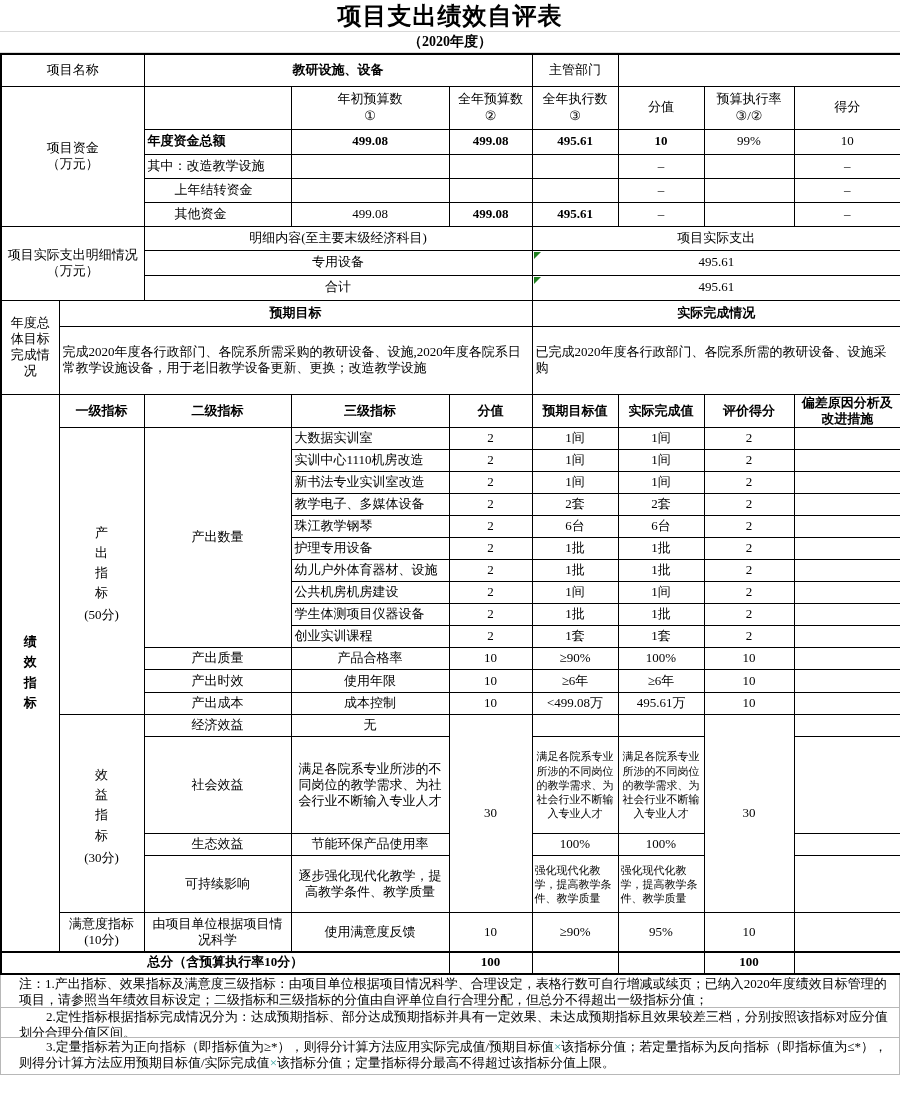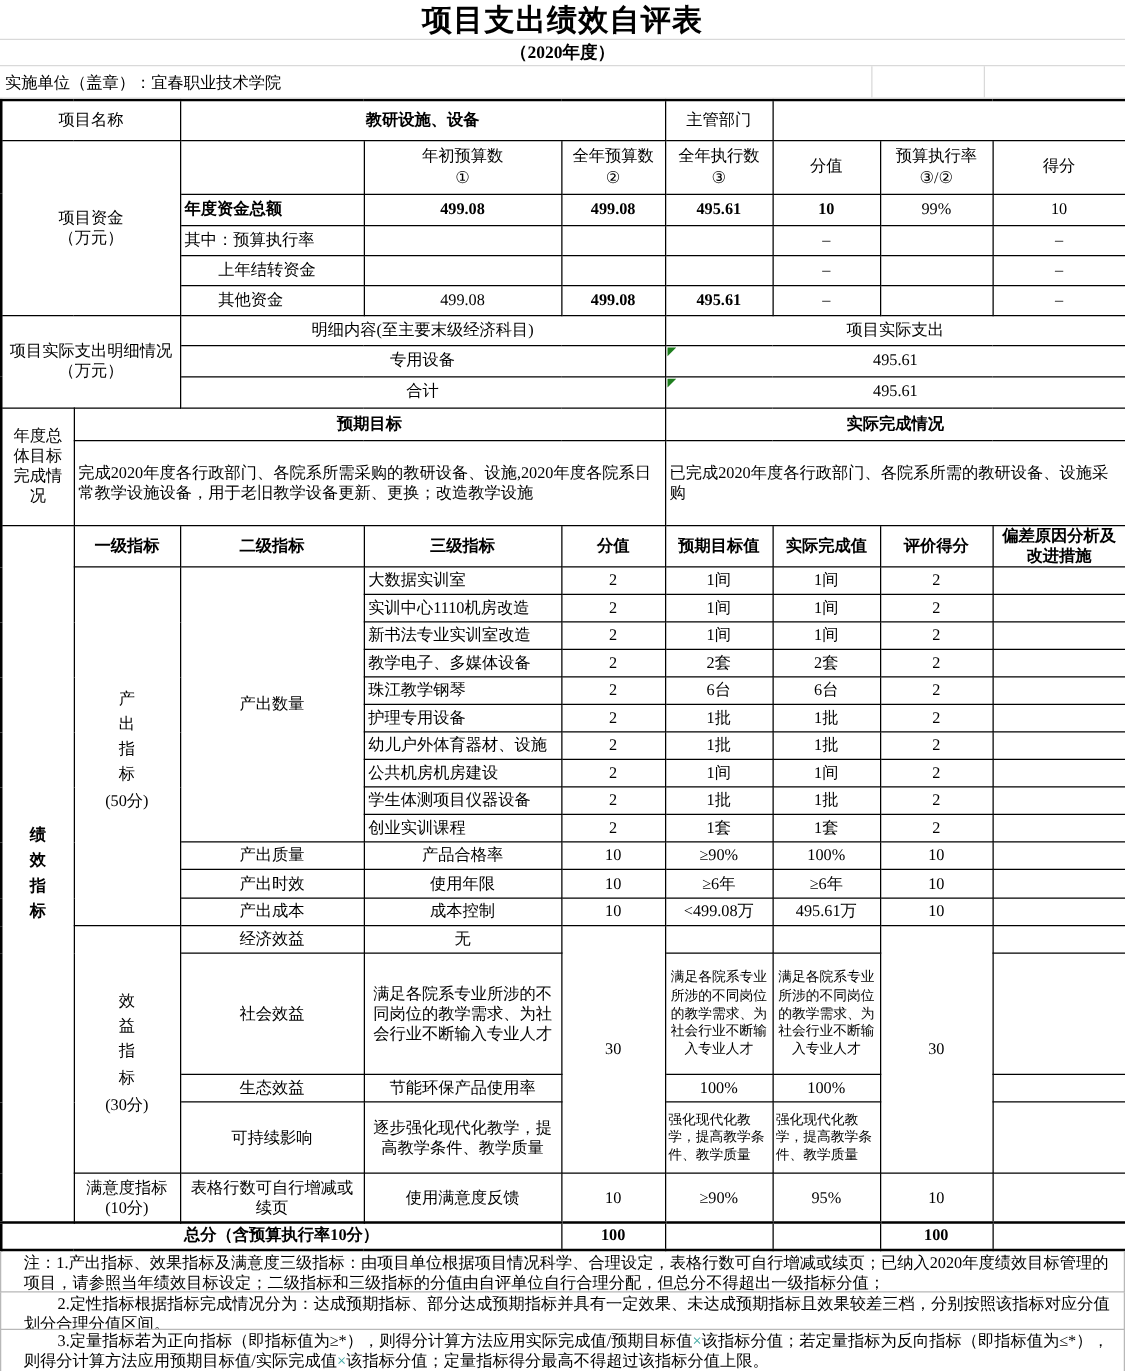--- a/index.html
+++ b/index.html
@@ -38,25 +38,20 @@
 <body>
 
 <div id="page">
 
   <div id="title-row" class="toprow">
     <div class="t">项目支出绩效自评表</div>
   </div>
   <div id="subtitle-row" class="toprow">
     <div class="t">（2020年度）</div>
   </div>
-  <div id="unit-row" class="toprow">
-    <div class="t">实施单位（盖章）：宜春职业技术学院</div>
-    <div class="vgrid" style="left:697px;"></div>
-    <div class="vgrid" style="left:787px;"></div>
-  </div>
 
   <table id="main">
     <colgroup>
       <col style="width:58px">
         <col style="width:85px">
         <col style="width:147px">
       <col style="width:158px">
         <col style="width:83px">
         <col style="width:86px">
       <col style="width:86px">
@@ -104,21 +99,21 @@
     <tr style="height:25px">
       <td class="l b">年度资金总额</td>
       <td class="b">499.08</td>
       <td class="b">499.08</td>
       <td class="b">495.61</td>
       <td class="b">10</td>
       <td>99%</td>
       <td>10</td>
     </tr>
     <tr style="height:24px">
-      <td class="l">其中：预算执行率</td>
+      <td class="l">其中：改造教学设施</td>
       <td></td>
       <td></td>
       <td></td>
       <td>–</td>
       <td></td>
       <td>–</td>
     </tr>
     <tr style="height:24px">
       <td class="l ind1">上年结转资金</td>
       <td></td>
@@ -332,21 +327,21 @@
       <td class="small l">强化现代化教学，提高教学条件、教学质量</td>
       <td class="small l">强化现代化教学，提高教学条件、教学质量</td>
       <td></td>
     </tr>
 
     <tr style="height:39px">
       <td>
         <div>满意度指标</div>
         <div>(10分)</div>
       </td>
-      <td>表格行数可自行增减或续页</td>
+      <td>由项目单位根据项目情况科学</td>
       <td>使用满意度反馈</td>
       <td>10</td>
       <td>≥90%</td>
       <td>95%</td>
       <td>10</td>
       <td></td>
     </tr>
 
     <tr style="height:22px" class="thick-top">
       <td colspan="4" class="b">总分（含预算执行率10分）</td>

